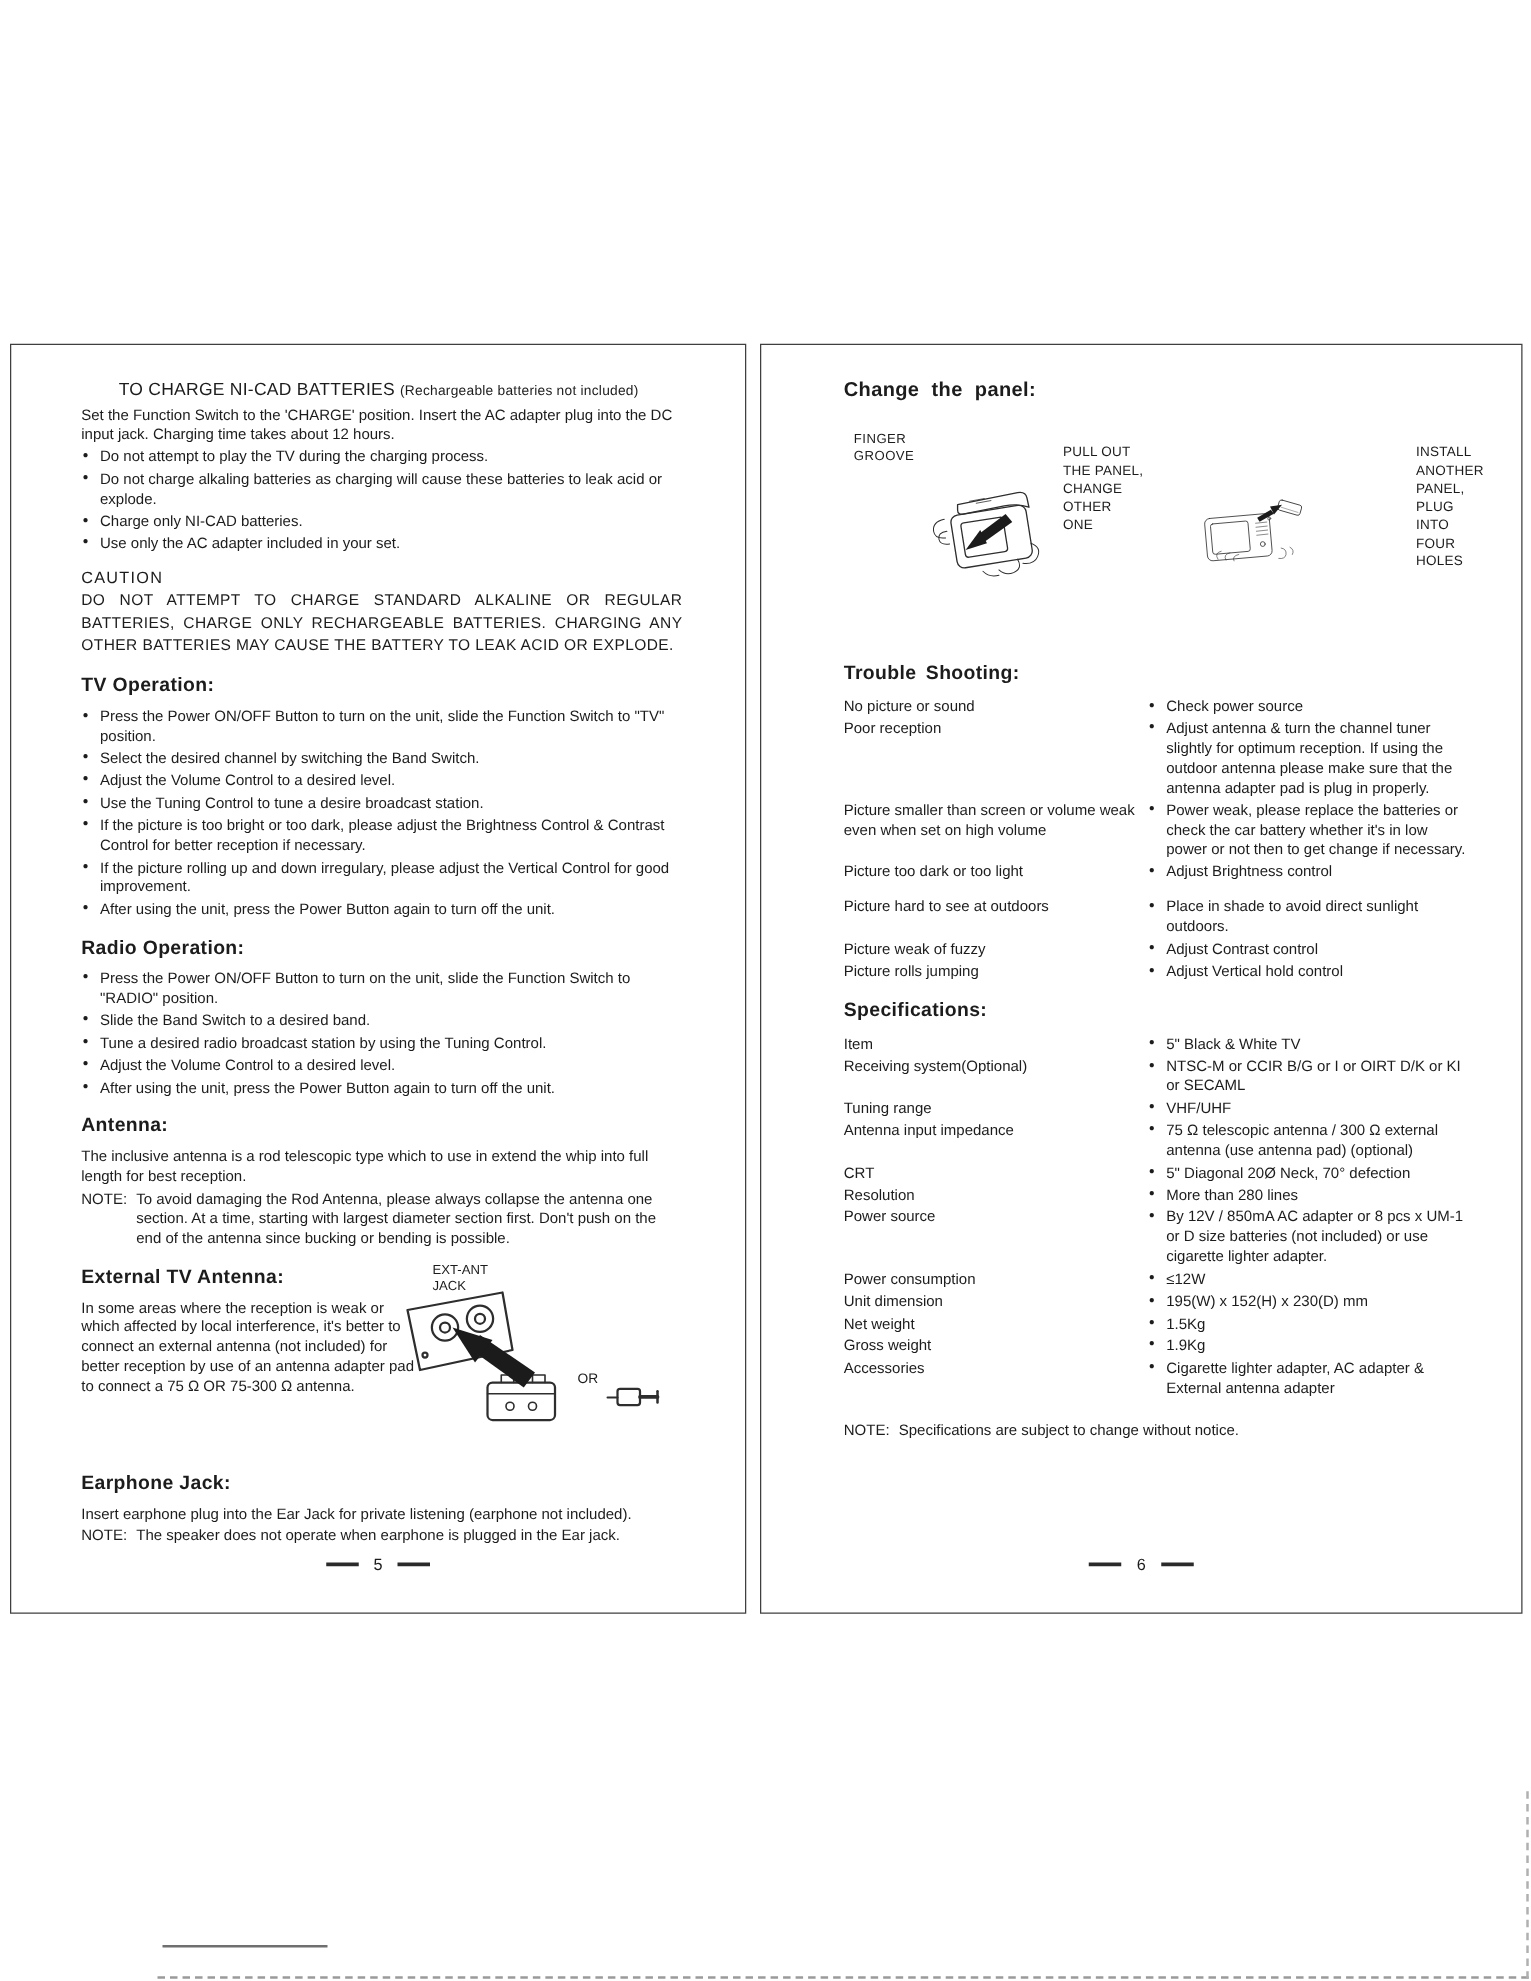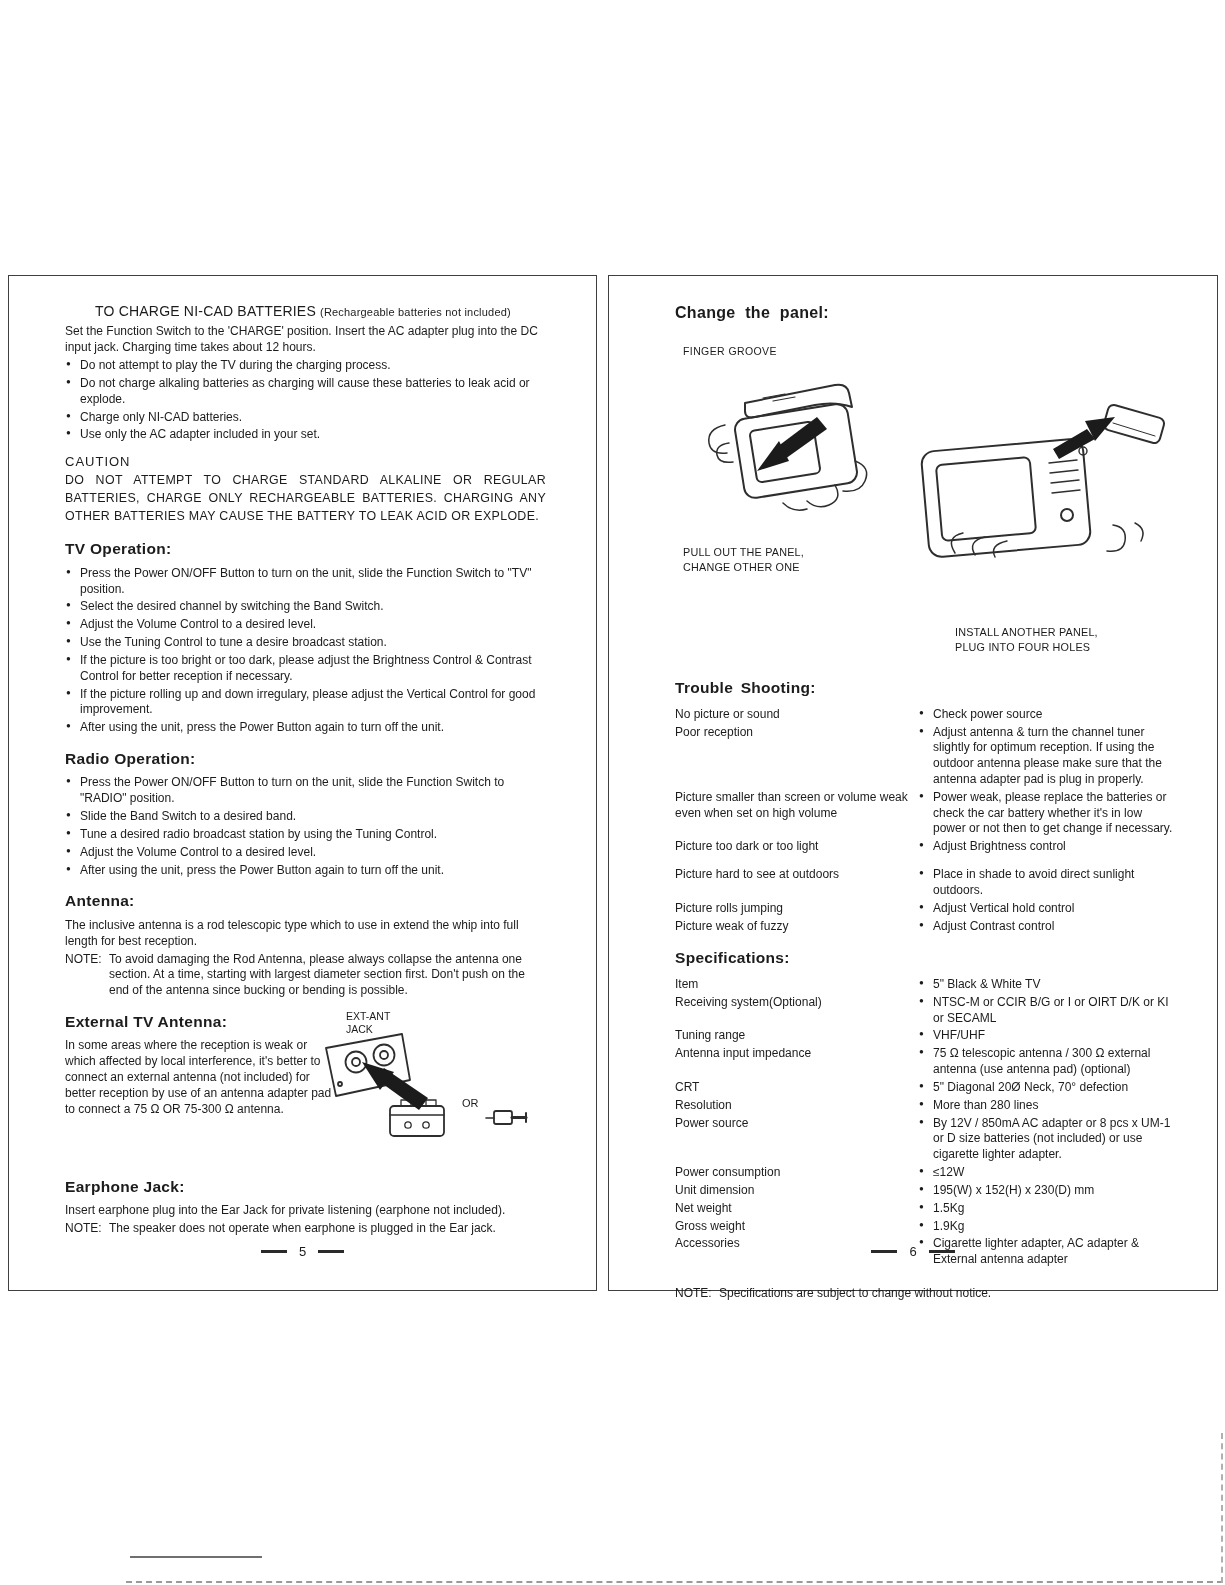--- a/index.html
+++ b/index.html
@@ -47,26 +47,26 @@
   .ext-illustration svg { position:absolute; left:0; top:16px; }
 
   
   .pageno { position:absolute; bottom:30px; left:0; right:0; display:flex; justify-content:center; align-items:center; gap:12px; }
   .pageno .bar { width:26px; height:2.5px; background:#2a2a2a; }
   .pageno .num { font-size:13px; }
 
   
   .panel-title { font-size:16px; font-weight:bold; word-spacing:5px; letter-spacing:.3px; }
   .panel-illustrations { display:flex; margin-top:22px; }
-  .fig { display:flex; flex-direction:column; }
+  .fig { display:flex; }
   .fig-left { width:232px; margin-left:8px; }
   .fig-right { width:268px; margin-left:4px;gap:40px; }
   .fig-label { height:18px; font-size:10.5px; letter-spacing:.4px; }
   .fig-spacer { height:18px; }
-  .fig-caption { font-size:10.8px; line-height:1.35; letter-spacing:.2px; white-space:pre-line; margin-top:22px; }
+  .fig-caption { font-size:10.8px; line-height:1.35; letter-spacing:.2px; white-space:pre-line; margin-top:10px; }
   .fig-right .fig-caption { margin-left:48px; }
 
   .ts-title, .spec-title { font-size:15.5px; font-weight:bold; word-spacing:3px; letter-spacing:.3px; }
   .ts-title { margin:24px 0 8px; }
   .spec-title { margin:14px 0 8px; }
 
   .two-col-row { display:grid; grid-template-columns:236px 1fr; column-gap:8px; margin-bottom:2px; }
   .col-left { font-size:12px; }
   .col-right { position:relative; padding-left:14px; font-size:12px; }
   .col-right::before { content:"●"; position:absolute; left:0; top:1px; font-size:8px; }
@@ -244,26 +244,26 @@
   </div>
   <div class="two-col-row">
     <div class="col-left">Picture too dark or too light</div>
     <div class="col-right">Adjust Brightness control</div>
   </div>
   <div class="two-col-row row-gap">
     <div class="col-left">Picture hard to see at outdoors</div>
     <div class="col-right">Place in shade to avoid direct sunlight outdoors.</div>
   </div>
   <div class="two-col-row">
+    <div class="col-left">Picture weak of fuzzy</div>
+    <div class="col-right">Adjust Contrast control</div>
+  </div>
+  <div class="two-col-row">
     <div class="col-left">Picture rolls jumping</div>
     <div class="col-right">Adjust Vertical hold control</div>
-  </div>
-  <div class="two-col-row">
-    <div class="col-left">Picture weak of fuzzy</div>
-    <div class="col-right">Adjust Contrast control</div>
   </div>
 
   <div class="spec-title">Specifications:</div>
 
   <div class="two-col-row">
     <div class="col-left">Item</div>
     <div class="col-right">5" Black &amp; White TV</div>
   </div>
   <div class="two-col-row">
     <div class="col-left">Receiving system(Optional)</div>

